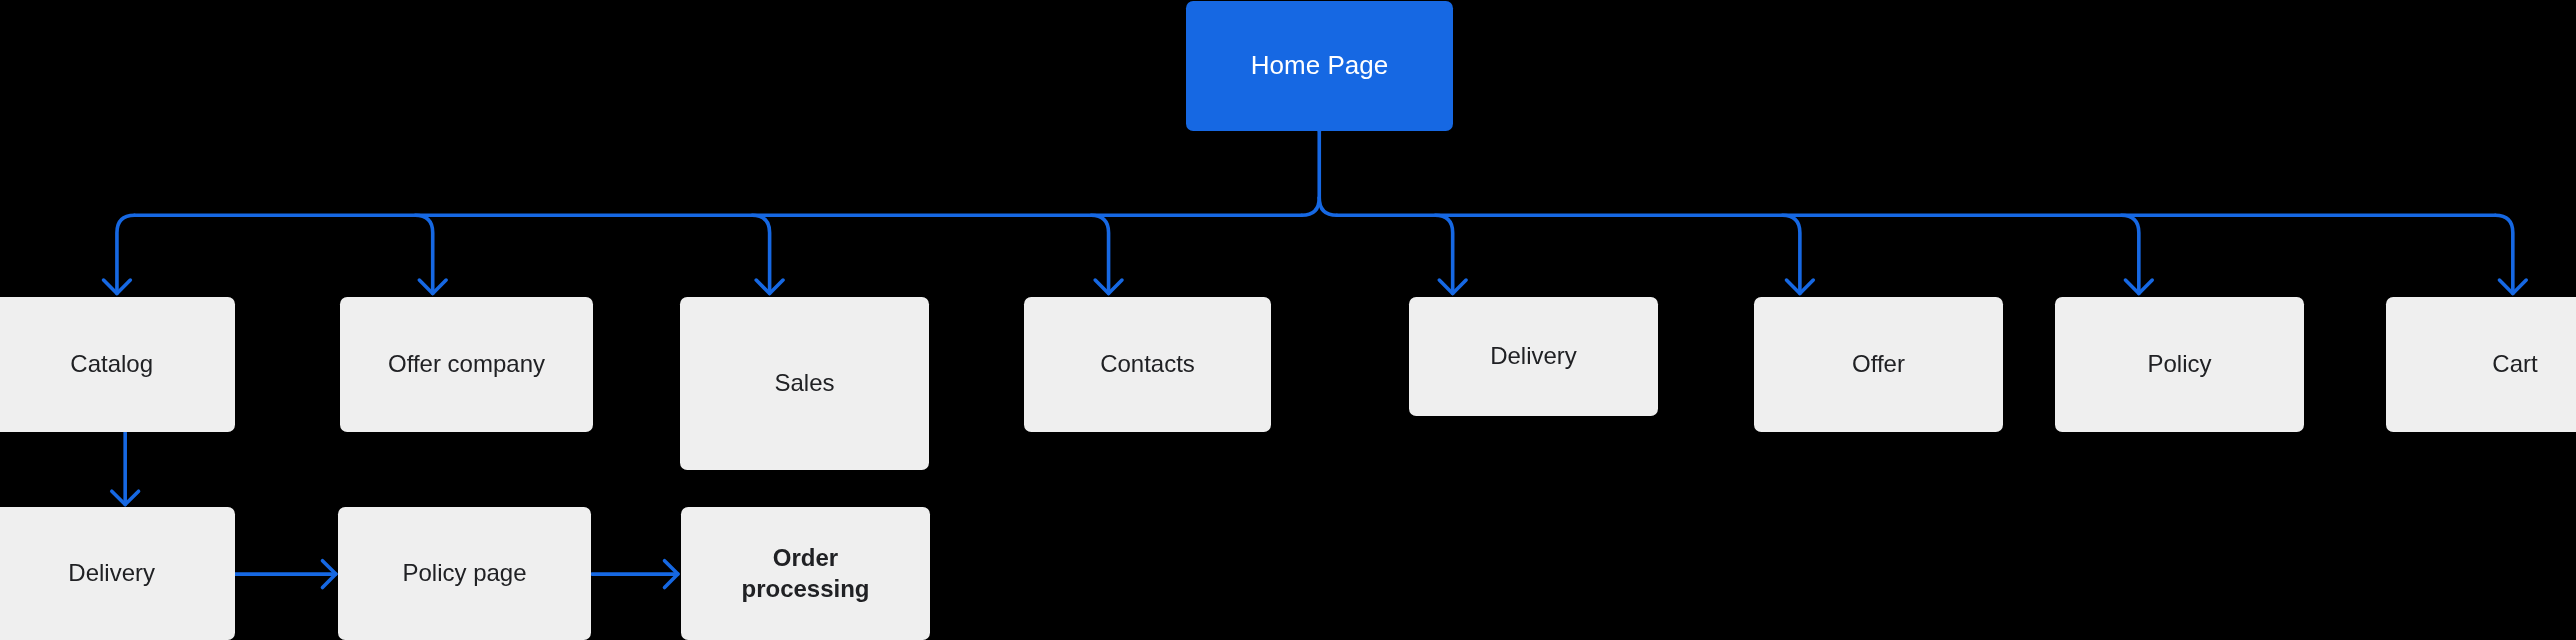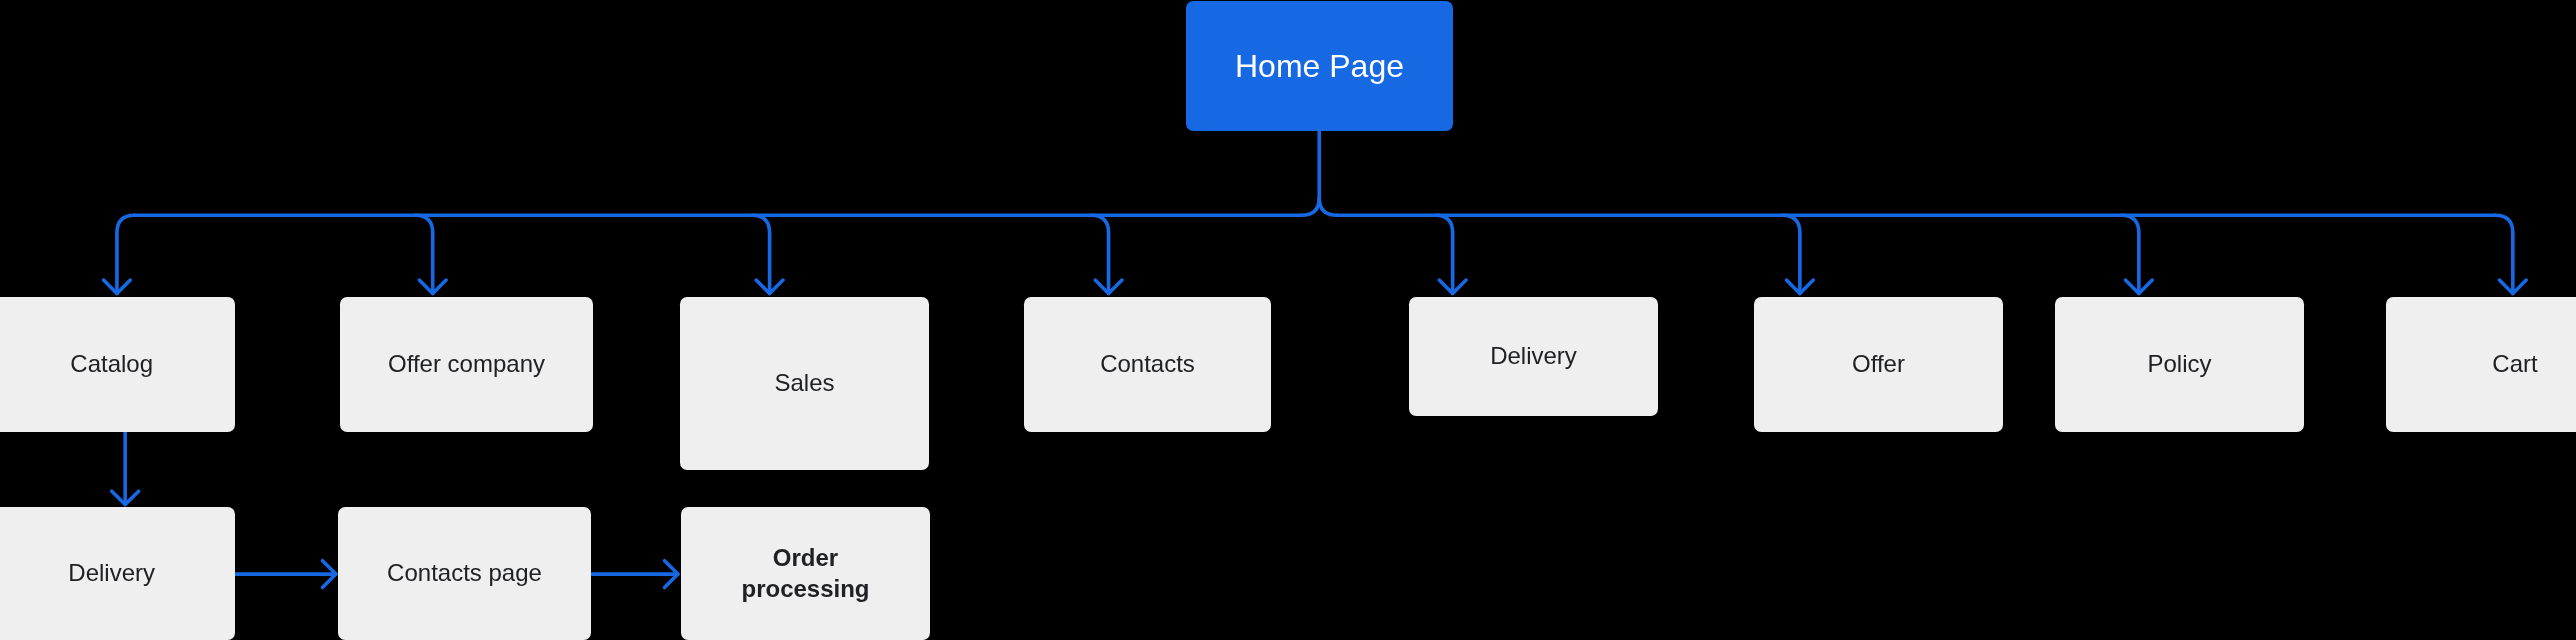--- a/index.html
+++ b/index.html
@@ -33,21 +33,21 @@
     align-items: center;
     justify-content: center;
     text-align: center;
     border-radius: 7.2px;
     line-height: 1.28;
     padding: 2.1px 5.2px;
   }
   .node-root {
     background: #1668E3;
     color: #FFFFFF;
-    font-size: 32px;
+    font-size: 26px;
   }
   .node-page {
     background: #EFEFEF;
     color: #202124;
     font-size: 24px;
   }
   .node-label {
     display: block;
     white-space: pre-line;
   }
@@ -119,21 +119,21 @@
       </div>
       <div class="node node-page" style="left: 2386px; top: 297px; width: 258px; height: 135px;">
         <span class="node-label">Cart</span>
       </div>
     </div>
   <div id="level2-nodes">
       <div class="node node-page" style="left: -11.3px; top: 507px; width: 246px; height: 133px;">
         <span class="node-label">Delivery</span>
       </div>
       <div class="node node-page" style="left: 338px; top: 507px; width: 253px; height: 133px;">
-        <span class="node-label">Contacts page</span>
+        <span class="node-label">Policy page</span>
       </div>
       <div class="node node-page" style="left: 681px; top: 507px; width: 249px; height: 133px; font-weight: bold;">
         <span class="node-label">Order
 processing</span>
       </div>
     </div>
 
 </div>
 
 

